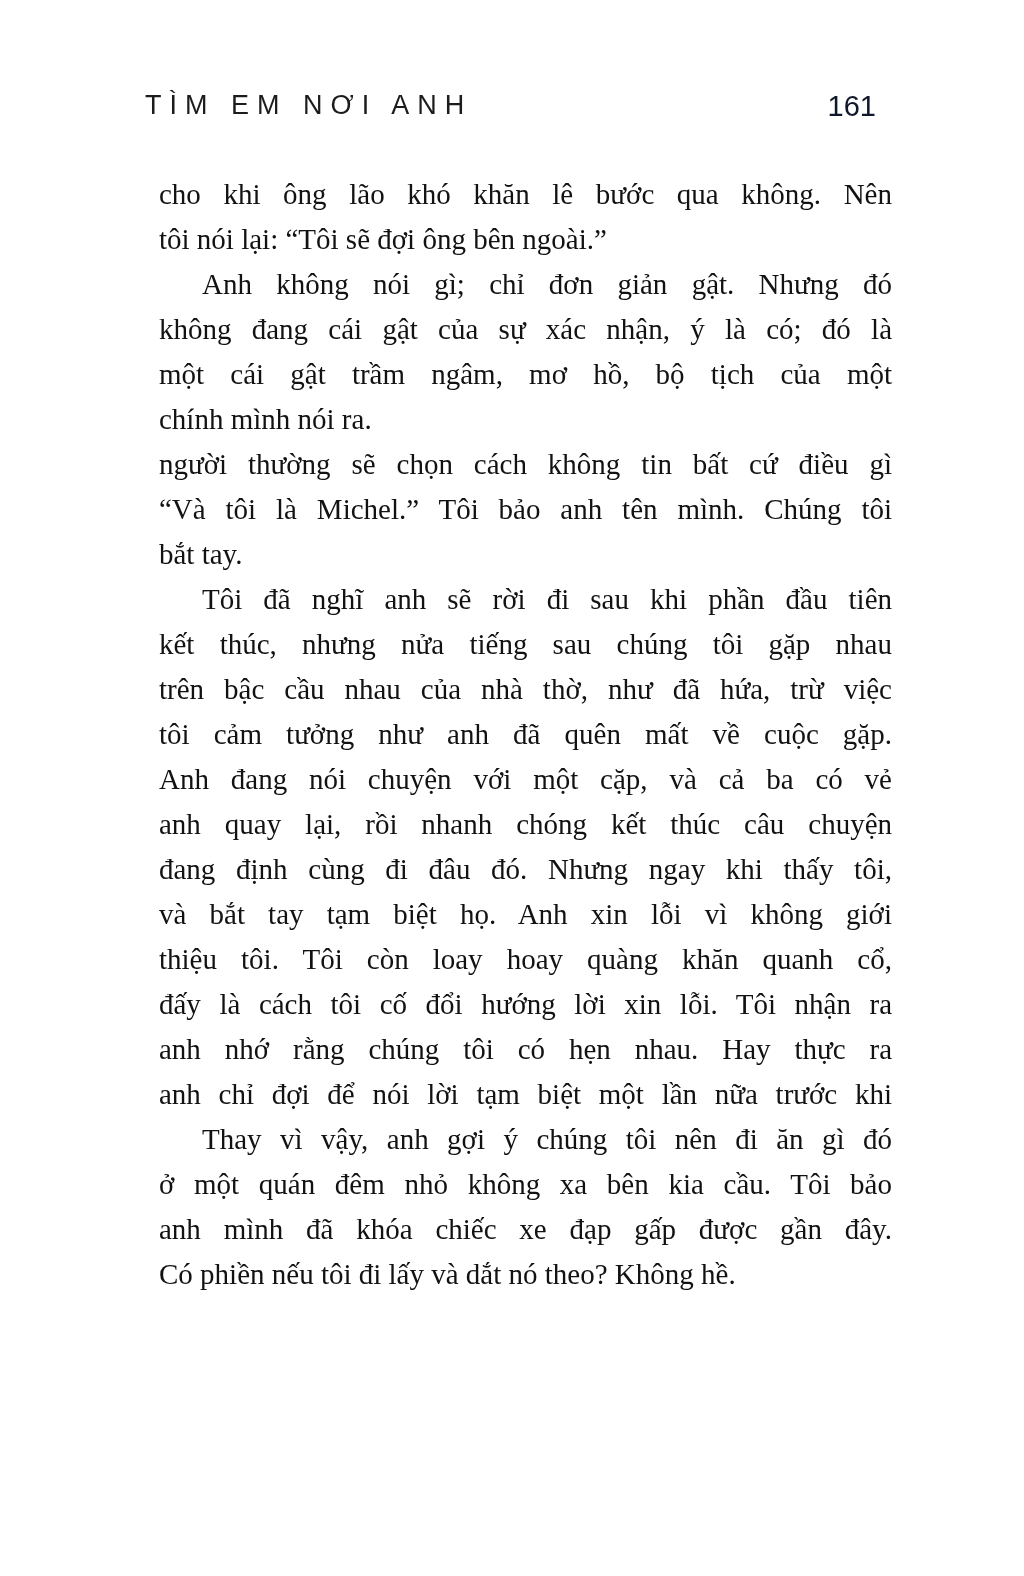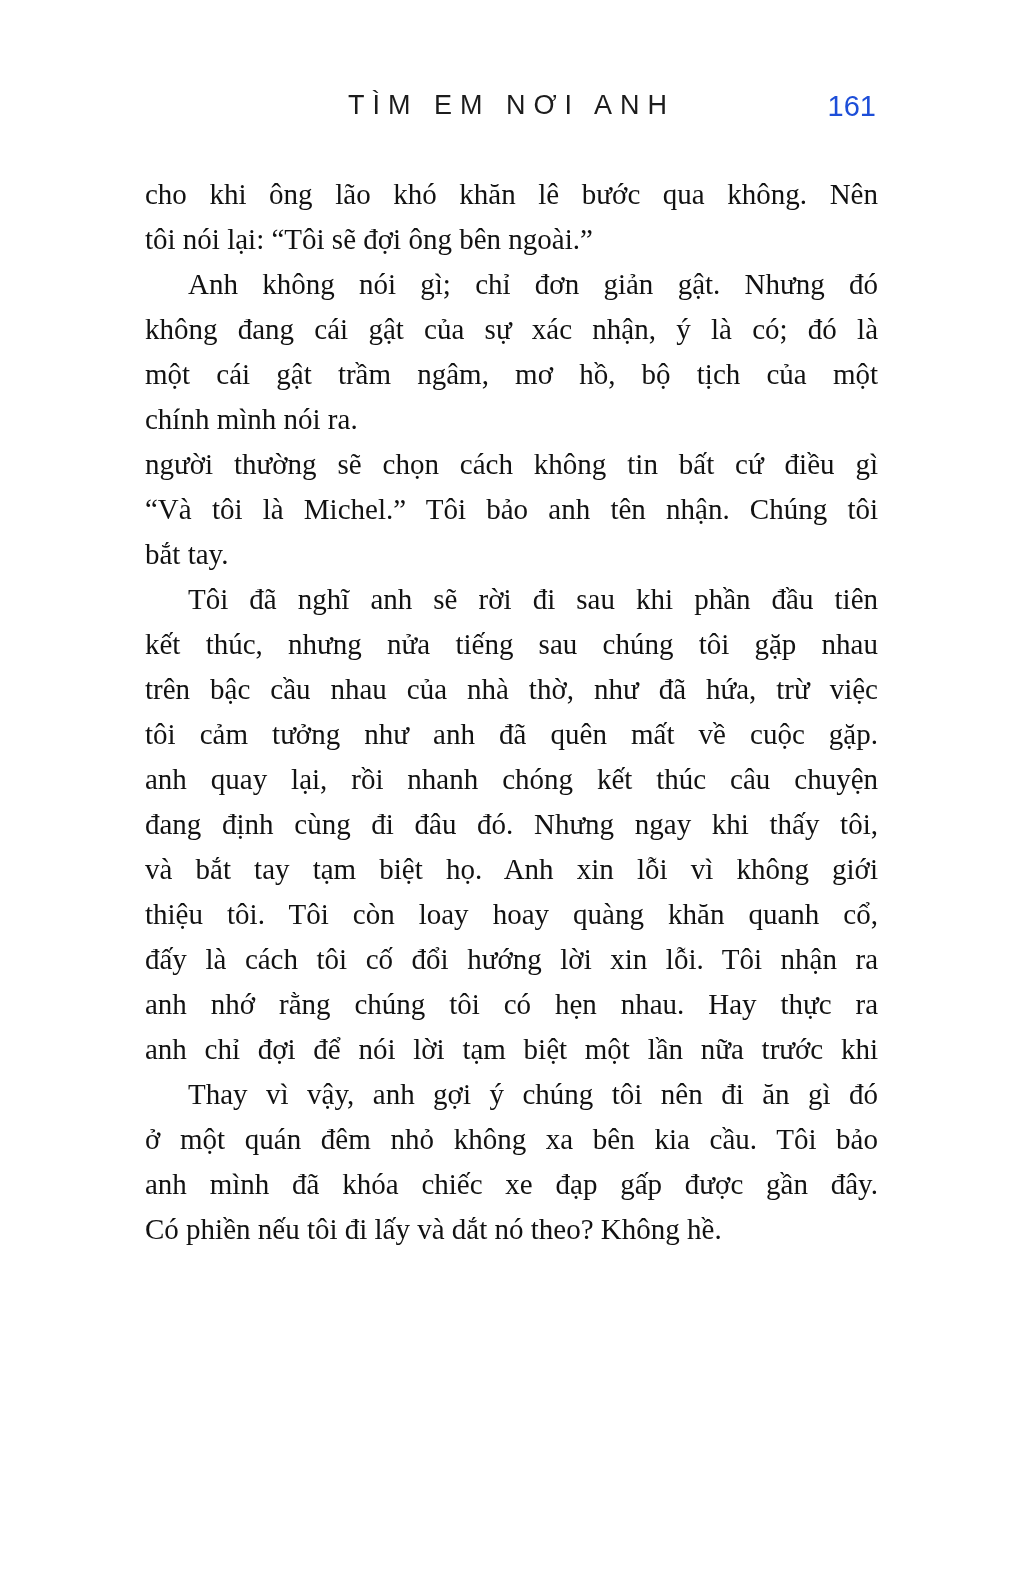--- a/index.html
+++ b/index.html
@@ -21,40 +21,40 @@
     top: 90px;
     left: 145px;
     width: 733px;
     height: 32px;
     font-family: "Liberation Sans", sans-serif;
   }
   .running-title {
     position: absolute;
     left: 0;
     right: 0;
-    text-align: center;
+    text-align: left;
     font-size: 27px;
     font-weight: 400;
     letter-spacing: 8px;
     color: #1c1c1c;
     white-space: nowrap;
   }
   .page-number {
     position: absolute;
     right: 2px;
     top: 0;
     font-size: 29px;
     font-weight: 400;
-    color: #1d4ed8;
+    color: #0f172a;
   }
   
   .body-text {
     position: absolute;
     top: 172px;
-    left: 145px;
+    left: 159px;
     width: 733px;
     font-family: "Liberation Serif", serif;
     font-size: 29px;
     line-height: 45px;
     color: #121212;
   }
   .line {
     text-align: justify;
     text-align-last: justify;
     height: 45px;
@@ -81,27 +81,28 @@
 
     <div class="line">cho khi ông lão khó khăn lê bước qua không. Nên</div>
     <div class="line last">tôi nói lại: “Tôi sẽ đợi ông bên ngoài.”</div>
 
     <div class="line indent">Anh không nói gì; chỉ đơn giản gật. Nhưng đó</div>
     <div class="line">không đang cái gật của sự xác nhận, ý là có; đó là</div>
     <div class="line">một cái gật trầm ngâm, mơ hồ, bộ tịch của một</div>
     <div class="line last">chính mình nói ra.</div>
     <div class="line">người thường sẽ chọn cách không tin bất cứ điều gì</div>
 
-    <div class="line">“Và tôi là Michel.” Tôi bảo anh tên nhận. Chúng tôi</div>
+    <div class="line">“Và tôi là Michel.” Tôi bảo anh tên mình. Chúng tôi</div>
     <div class="line last">bắt tay.</div>
 
     <div class="line indent">Tôi đã nghĩ anh sẽ rời đi sau khi phần đầu tiên</div>
     <div class="line">kết thúc, nhưng nửa tiếng sau chúng tôi gặp nhau</div>
     <div class="line">trên bậc cầu nhau của nhà thờ, như đã hứa, trừ việc</div>
     <div class="line">tôi cảm tưởng như anh đã quên mất về cuộc gặp.</div>
+    <div class="line">Anh đang nói chuyện với một cặp, và cả ba có vẻ</div>
     <div class="line">anh quay lại, rồi nhanh chóng kết thúc câu chuyện</div>
     <div class="line">đang định cùng đi đâu đó. Nhưng ngay khi thấy tôi,</div>
     <div class="line">và bắt tay tạm biệt họ. Anh xin lỗi vì không giới</div>
     <div class="line">thiệu tôi. Tôi còn loay hoay quàng khăn quanh cổ,</div>
     <div class="line">đấy là cách tôi cố đổi hướng lời xin lỗi. Tôi nhận ra</div>
     <div class="line">anh nhớ rằng chúng tôi có hẹn nhau. Hay thực ra</div>
     <div class="line">anh chỉ đợi để nói lời tạm biệt một lần nữa trước khi</div>
 
     <div class="line indent">Thay vì vậy, anh gợi ý chúng tôi nên đi ăn gì đó</div>
     <div class="line">ở một quán đêm nhỏ không xa bên kia cầu. Tôi bảo</div>

